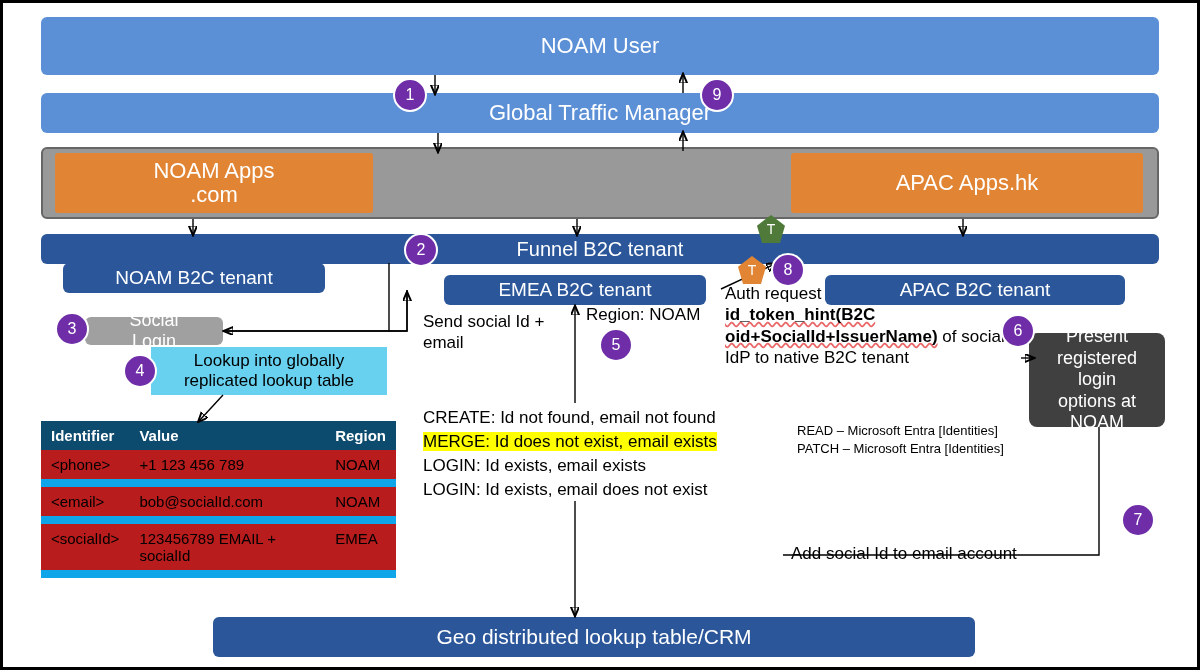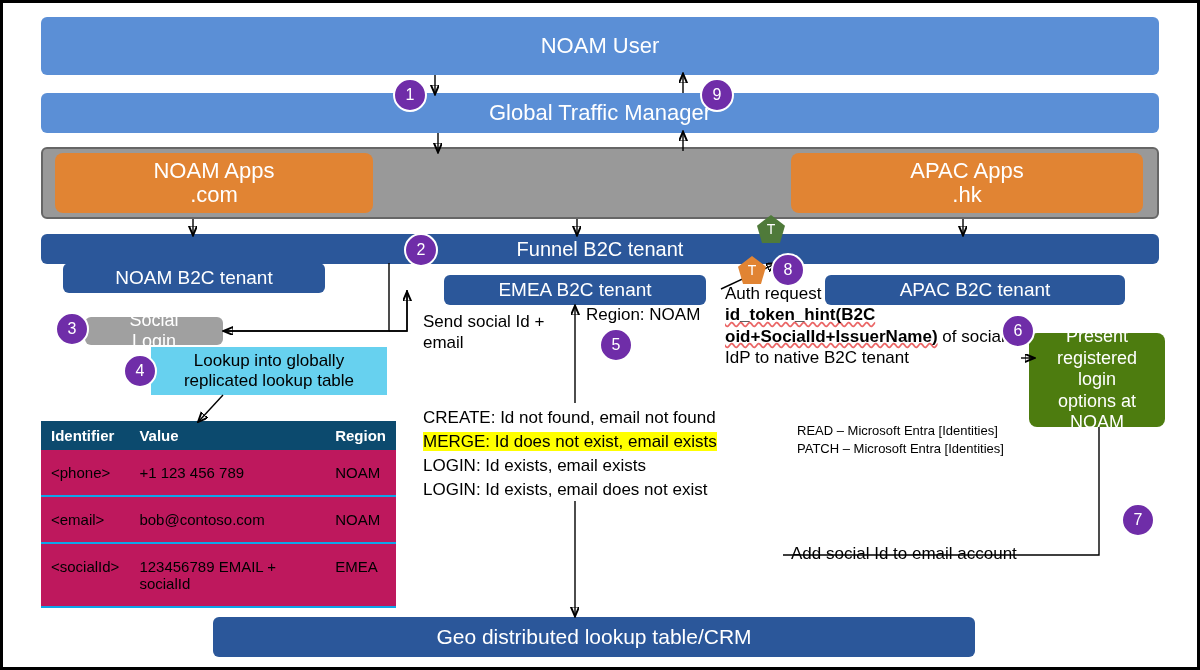--- a/index.html
+++ b/index.html
@@ -1,51 +1,51 @@
 <!DOCTYPE html>
 <html><head>
 <meta charset="utf-8">
 <style>
   html,body{margin:0;padding:0;font-family:"Segoe UI",Arial,sans-serif;background:#fff}
   .canvas{position:relative;width:1200px;height:670px;box-sizing:border-box;border:3px solid #000}
   .box{position:absolute;box-sizing:border-box;display:flex;align-items:center;justify-content:center;text-align:center;padding:4px 24px}
   .blue-bar{background:#5b8fd6;color:#fff;border-radius:6px;font-size:22px}
   .dark-bar{background:#2b579a;color:#fff;border-radius:6px;font-size:20px}
-  .dark-box{background:#4d7c0f;color:#fff;border-radius:8px;font-size:18px}
+  .dark-box{background:#404040;color:#fff;border-radius:8px;font-size:18px}
   .gray-bar{background:#999;border:2px solid #666;border-radius:6px}
-  .orange-box{background:#e18433;color:#fff;border-radius:8px;font-size:22px}
+  .orange-box{background:#e18433;color:#fff;border-radius:3px;font-size:22px}
   .gray-box{background:#a0a0a0;color:#fff;border-radius:6px;font-size:18px}
   .cyan-box{background:#67d1ef;color:#000;border-radius:0;font-size:17px;line-height:1.2}
   .circle{position:absolute;width:30px;height:30px;border-radius:50%;background:#6f2da8;border:2px solid #fff;color:#fff;display:flex;align-items:center;justify-content:center;font-size:16px;z-index:50}
   .pentagon{position:absolute;width:28px;height:28px;display:flex;align-items:center;justify-content:center;color:#fff;font-size:14px;z-index:40}
   .pentagon.green{background:#4f7a3a;clip-path:polygon(50% 0%,100% 38%,82% 100%,18% 100%,0% 38%)}
   .pentagon.orange{background:#e18433;clip-path:polygon(50% 0%,100% 38%,82% 100%,18% 100%,0% 38%)}
   .label{position:absolute;font-size:17px;color:#000;line-height:1.25}
   .underwave{text-decoration:underline wavy rgba(220,0,0,.6);text-decoration-skip-ink:none}
   .hl{background:#ffff00}
   table.lookup{position:absolute;border-collapse:collapse;font-size:15px;width:355px}
   table.lookup th{background:#0c4a6e;color:#fff;text-align:left;padding:6px 10px;font-weight:600}
-  table.lookup td{background:#be185d;border-bottom:2px solid #0ea5e9;padding:14px 10px;vertical-align:top}
+  table.lookup td{background:#b91c1c;border-bottom:8px solid #0ea5e9;padding:6px 10px;vertical-align:top}
   svg.arrows{position:absolute;left:0;top:0;width:1200px;height:670px;pointer-events:none;z-index:30}
   .arrows line,.arrows path{stroke:#000;stroke-width:1.4;fill:none}
 </style>
 </head>
 <body>
 
 <div class="canvas">
 
   <div class="box blue-bar" style="left:38px;top:14px;width:1118px;height:58px">NOAM User</div>
   <div class="box blue-bar" style="left:38px;top:90px;width:1118px;height:40px">Global Traffic Manager</div>
 
   <div class="box gray-bar" style="left:38px;top:144px;width:1118px;height:72px"></div>
   <div class="box orange-box" style="left:52px;top:150px;width:318px;height:60px;flex-direction:column;line-height:1.1">
     <div>NOAM Apps</div>
     <div>.com</div>
   </div>
-  <div class="box orange-box" style="left:788px;top:150px;width:352px;height:60px;flex-direction:column;line-height:1.1">
+  <div class="box orange-box" style="left:788px;top:150px;width:352px;height:60px;flex-direction:row;line-height:1.1">
     <div>APAC Apps</div>
     <div>.hk</div>
   </div>
 
   <div class="box dark-bar" style="left:38px;top:231px;width:1118px;height:30px">Funnel B2C tenant</div>
 
   <div class="box dark-bar" style="left:60px;top:260px;width:262px;height:30px;font-size:19px">NOAM B2C tenant</div>
   <div class="box dark-bar" style="left:441px;top:272px;width:262px;height:30px;font-size:19px">EMEA B2C tenant</div>
   <div class="box dark-bar" style="left:822px;top:272px;width:300px;height:30px;font-size:19px">APAC B2C tenant</div>
 
@@ -94,21 +94,21 @@
     </tr>
       </thead>
     <tbody>
       <tr>
         <td>&lt;phone&gt;</td>
         <td>+1 123 456 789</td>
         <td>NOAM</td>
       </tr>
       <tr>
         <td>&lt;email&gt;</td>
-        <td>bob@contoso.com</td>
+        <td>bob@socialId.com</td>
         <td>NOAM</td>
       </tr>
       <tr>
         <td>&lt;socialId&gt;</td>
         <td>123456789 EMAIL + socialId</td>
         <td>EMEA</td>
       </tr>
     </tbody>
   </table>
 

